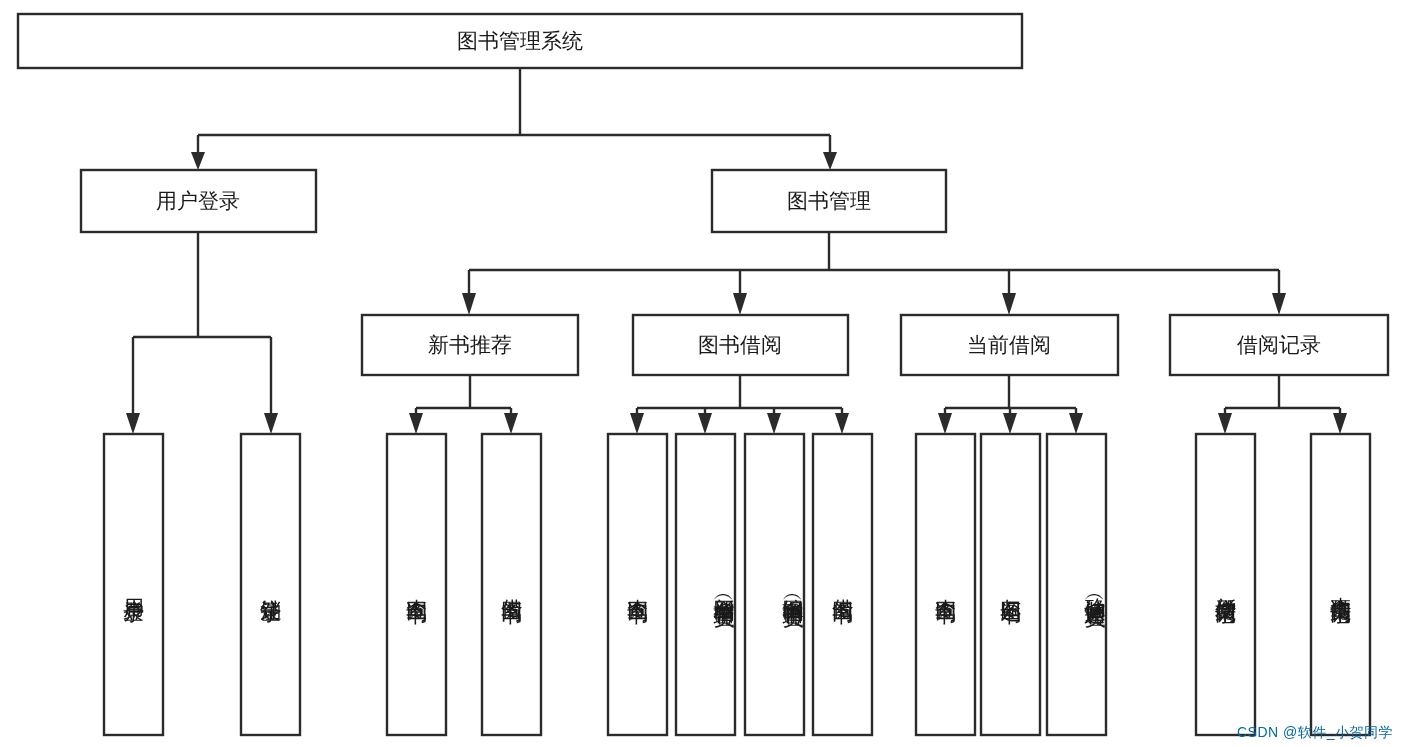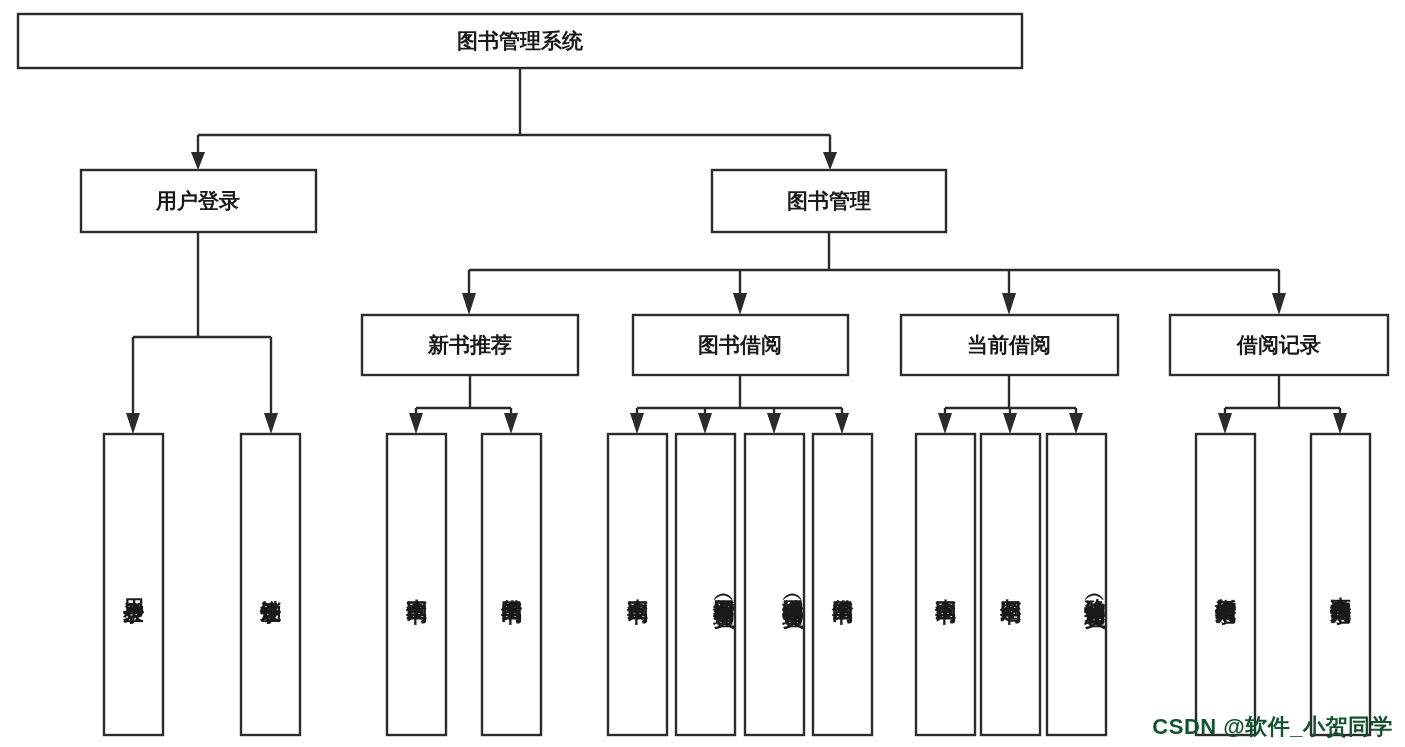--- a/index.html
+++ b/index.html
@@ -11,21 +11,20 @@
     width: 1405px;
     height: 747px;
     font-family: "Liberation Sans", "DejaVu Sans", sans-serif;
     overflow: hidden;
     position: relative;
   }
   #diagram-root {
     position: relative;
     width: 1405px;
     height: 747px;
-    font-weight: bold;
   }
   svg#flow {
     position: absolute;
     top: 0;
     left: 0;
     width: 1405px;
     height: 747px;
     display: block;
   }
   .node-box {
@@ -61,22 +60,22 @@
     letter-spacing: 1.5px;
     text-align: center;
     white-space: nowrap;
     pointer-events: none;
   }
   .watermark {
     position: absolute;
     right: 12px;
     bottom: 5px;
     font-family: "Liberation Sans", "DejaVu Sans", sans-serif;
-    font-size: 22px;
-    color: #14532d;
+    font-size: 14px;
+    color: #0369a1;
     white-space: nowrap;
     letter-spacing: 0.5px;
   }
 </style>
 </head>
 <body>
 
 <div id="diagram-root">
 
   <svg id="flow" viewBox="0 0 1405 747">

